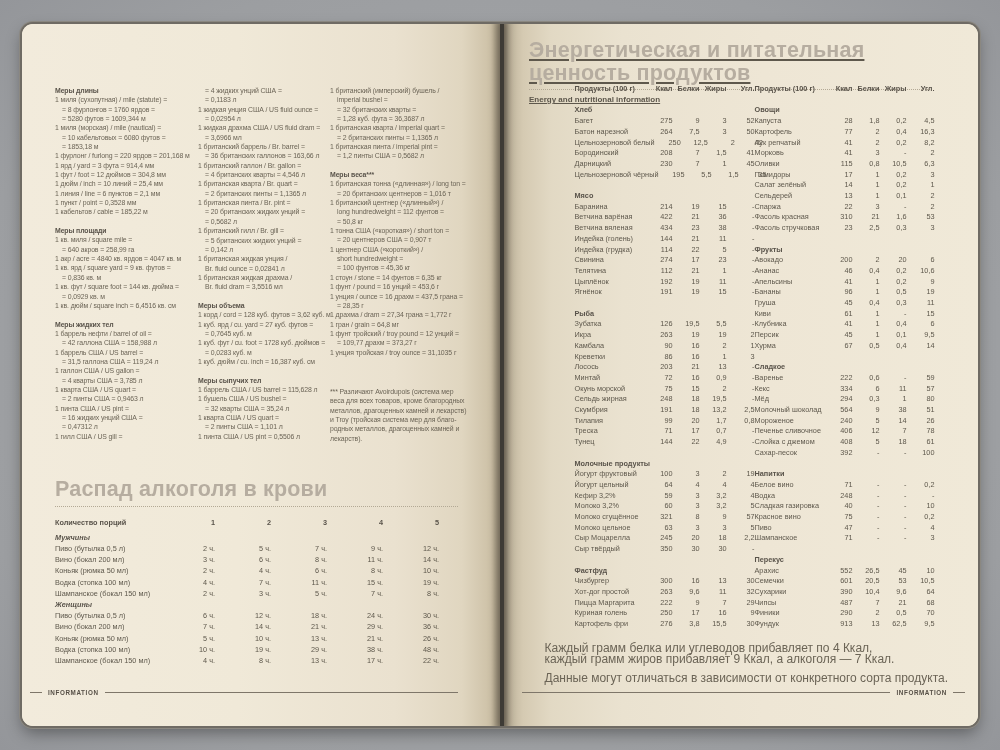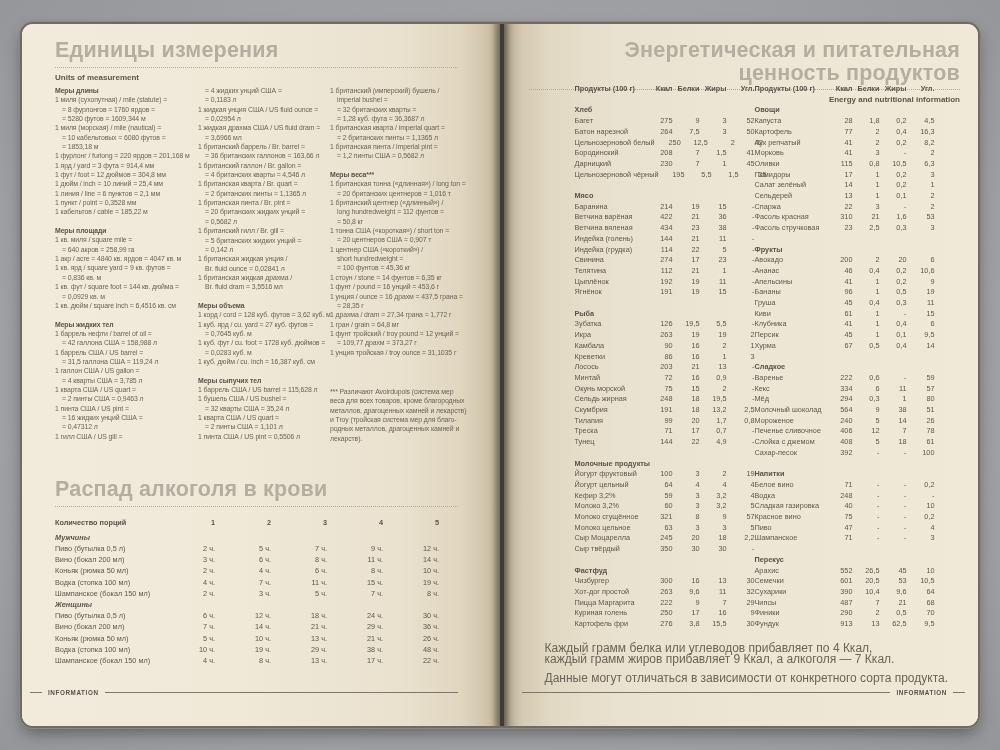--- a/index.html
+++ b/index.html
@@ -25,21 +25,21 @@
   .spine{width:4px;background:#3e3b35;box-shadow:0 0 7px 4px rgba(55,50,42,.55);z-index:2;}
   .page.right{
     flex:1;
     background:linear-gradient(90deg,#a0957e 0%,#bfb49c 1%,#d5cab2 4%,#e2d9c4 10%,#eae2d0 25%,#eee6d5 55%,#f0e9d8 100%);
     border-radius:0 9px 9px 0;
   }
   .page-title{font-size:21.5px;font-weight:700;letter-spacing:.2px;color:#b6ada0;line-height:1.05;}
   .dotted{border-bottom:1px dotted #b3a995;margin-top:4px;height:1px;}
   .sub{font-size:8px;font-weight:700;color:#5c564b;margin-top:5px;}
   .tblock{position:absolute;top:15px;left:33px;right:42px;}
-  .r-tblock{position:absolute;top:15px;left:25px;right:18px;text-align:right;}
+  .r-tblock{position:absolute;top:15px;left:25px;right:48px;text-decoration:underline;}
 
   
   .units{position:absolute;top:62px;left:33px;right:10px;display:grid;grid-template-columns:143px 132px 1fr;}
   .unit-col{font-size:6.9px;line-height:9.35px;letter-spacing:-.1px;color:#6b6456;white-space:nowrap;}
   .unit-block{margin-top:9.3px;}
   .unit-block:first-child{margin-top:0;}
   .unit-block.spacer{margin-top:30px;}
   .unit-heading{font-weight:700;color:#59534a;}
   .unit-line.indent{padding-left:7px;}
 
@@ -69,25 +69,20 @@
   .footer .dash{width:12px;border-top:1px solid #7e7669;height:0;}
   .footer.fl{left:8px;right:42px;}
   .footer.fr{left:18px;right:13px;}
 </style>
 </head>
 <body>
 
 <div class="book">
 
   <div class="page left">
-    <div class="tblock">
-      <div class="page-title">Единицы измерения</div>
-      <div class="dotted"></div>
-      <div class="sub">Units of measurement</div>
-    </div>
 
     <div class="units" id="units-cols">
         <div class="unit-col">
           <div class="unit-block">
             <div class="unit-heading">Меры длины</div>
             <div class="unit-line">1 миля (сухопутная) / mile (statute) =</div>
             <div class="unit-line indent">= 8 фурлонгов = 1760 ярдов =</div>
             <div class="unit-line indent">= 5280 футов = 1609,344 м</div>
             <div class="unit-line">1 миля (морская) / mile (nautical) =</div>
             <div class="unit-line indent">= 10 кабельтовых = 6080 футов =</div>

